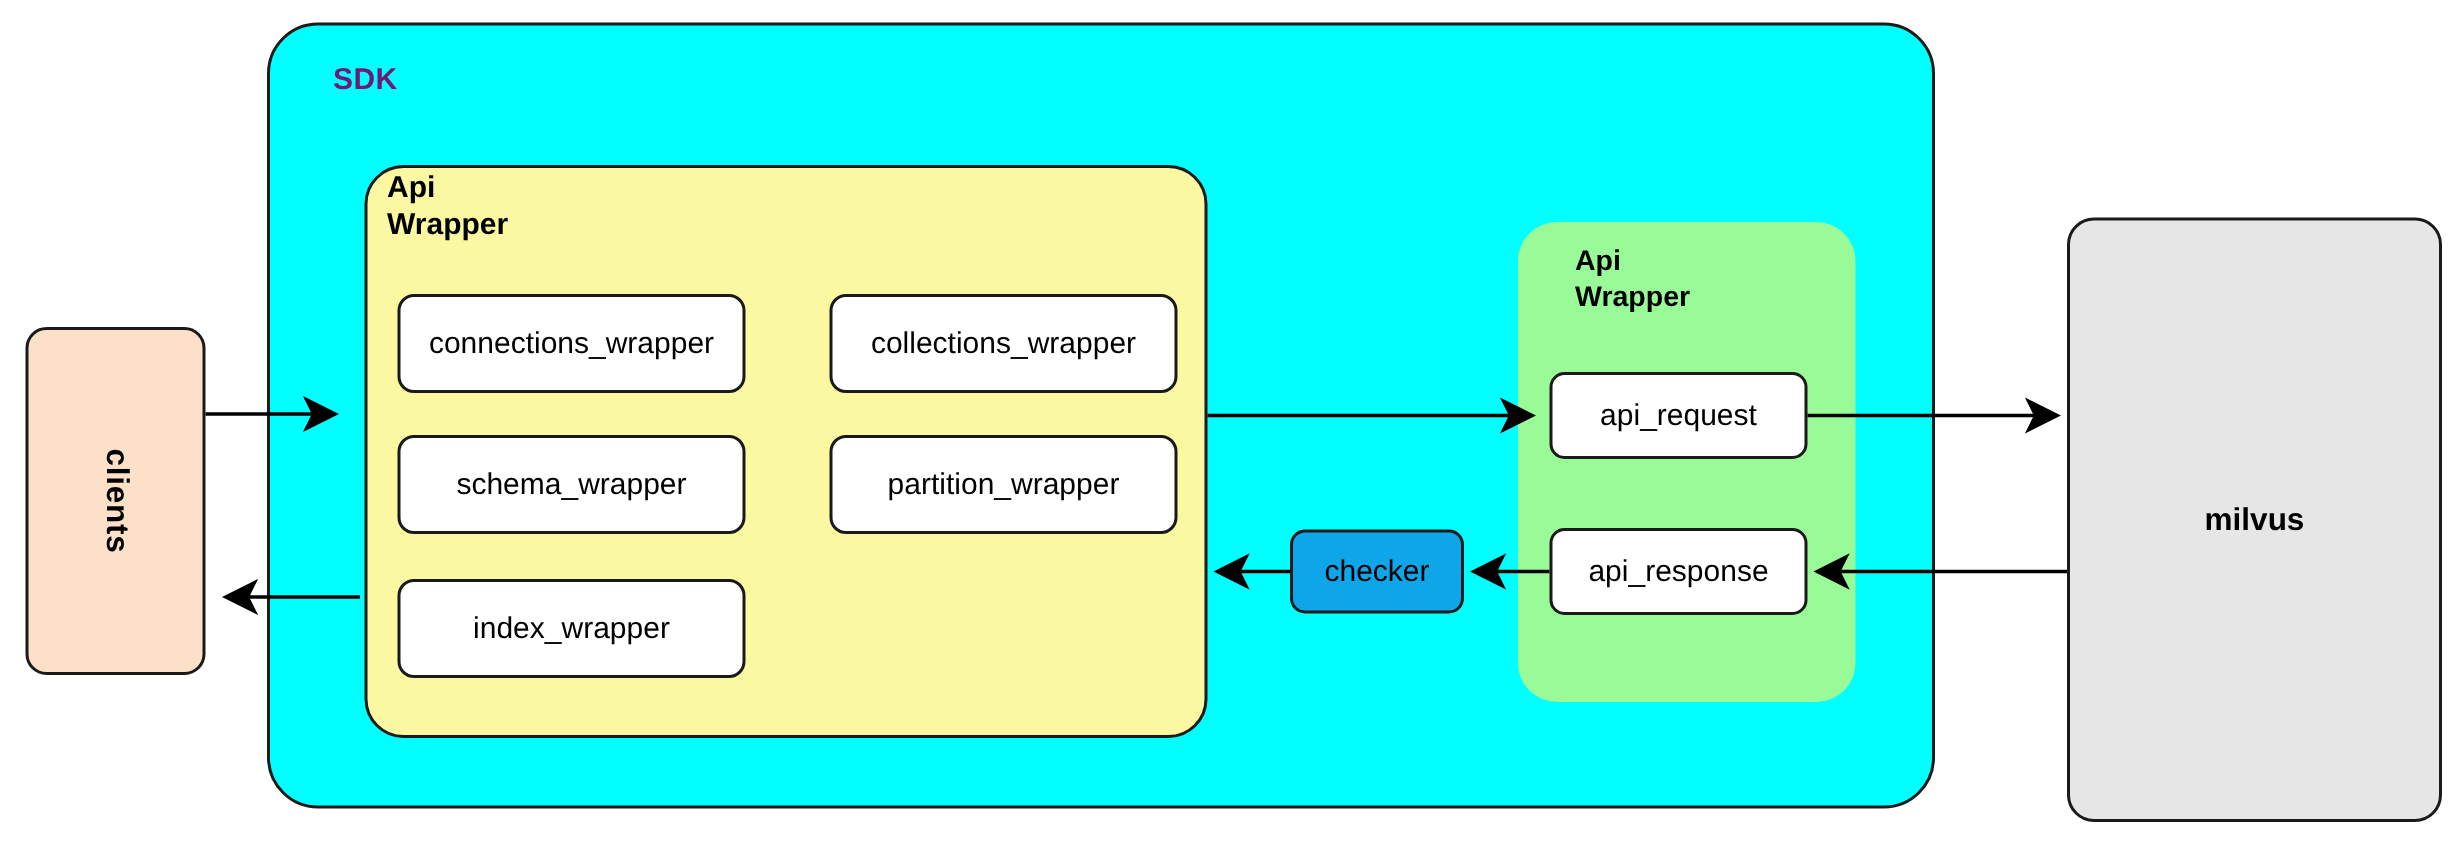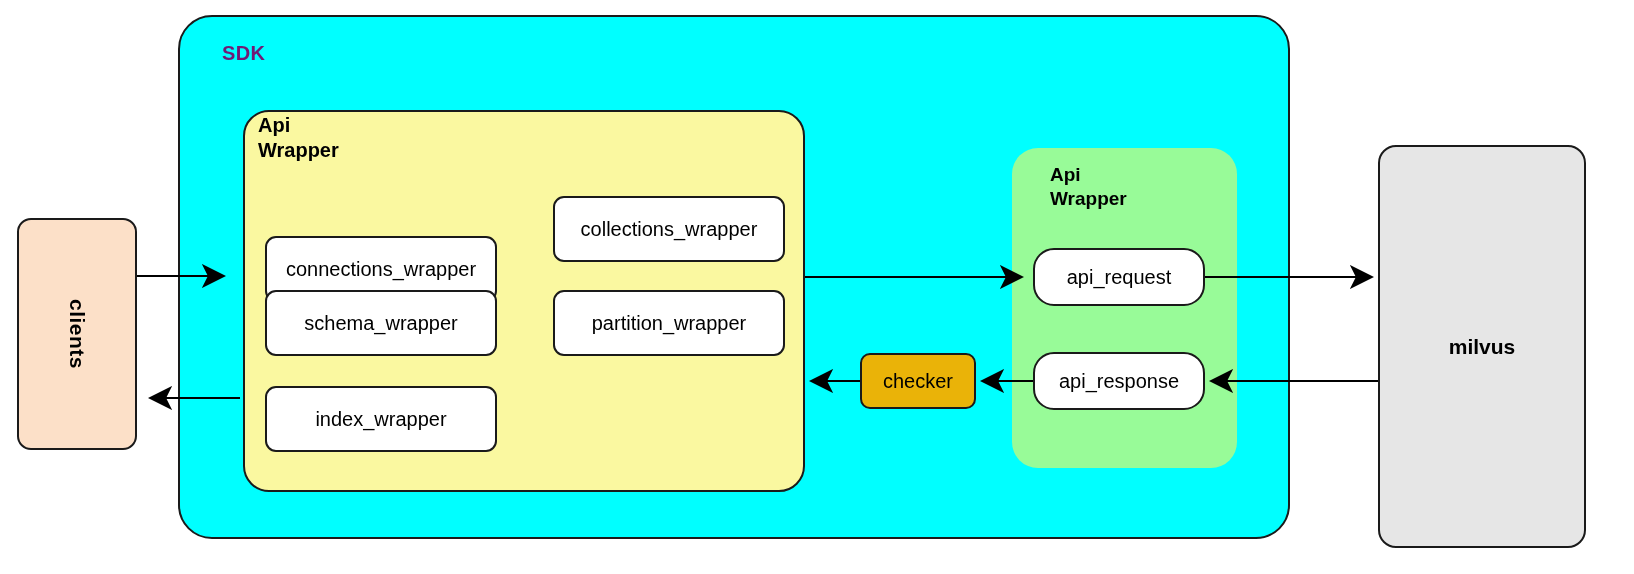--- a/index.html
+++ b/index.html
@@ -112,42 +112,42 @@
     line-height: 1.25;
     color: #000000;
     text-align: left;
     padding-left: 20px;
     box-sizing: border-box;
   }
 
   .gateway-item {
     background: #FFFFFF;
     border: 2px solid #1a1a1a;
-    border-radius: 21px;
+    border-radius: 10px;
     font-size: 20px;
     left: 1033px;
     width: 172px;
     height: 58px;
   }
 
   .checker-box {
     left: 860px;
     top: 353px;
     width: 116px;
     height: 56px;
-    background: #eab308;
+    background: #0ea5e9;
     border: 2px solid #1a1a1a;
     border-radius: 10px;
     font-size: 20px;
   }
 
   .milvus-box {
     left: 1378px;
     top: 145px;
-    width: 208px;
+    width: 250px;
     height: 403px;
     background: #E6E6E6;
     border: 2px solid #1a1a1a;
     border-radius: 18px;
     font-size: 21px;
     font-weight: bold;
   }
 
   
   .edge-layer {
@@ -170,21 +170,21 @@
 
   <div class="node sdk-box"></div>
   <div class="sdk-label">SDK</div>
 
   <div class="node apiwrapper-box"></div>
   <div class="apiwrapper-label">
     <div>Api</div>
     <div>Wrapper</div>
   </div>
 
-  <div class="node wrapper-item" style="left:265px; top:196px;margin-top:40px;">
+  <div class="node wrapper-item" style="left:265px; top:196px;">
     <span>connections_wrapper</span>
   </div>
   <div class="node wrapper-item" style="left:265px; top:290px;">
     <span>schema_wrapper</span>
   </div>
   <div class="node wrapper-item" style="left:265px; top:386px;">
     <span>index_wrapper</span>
   </div>
 
   <div class="node wrapper-item" style="left:553px; top:196px;">

